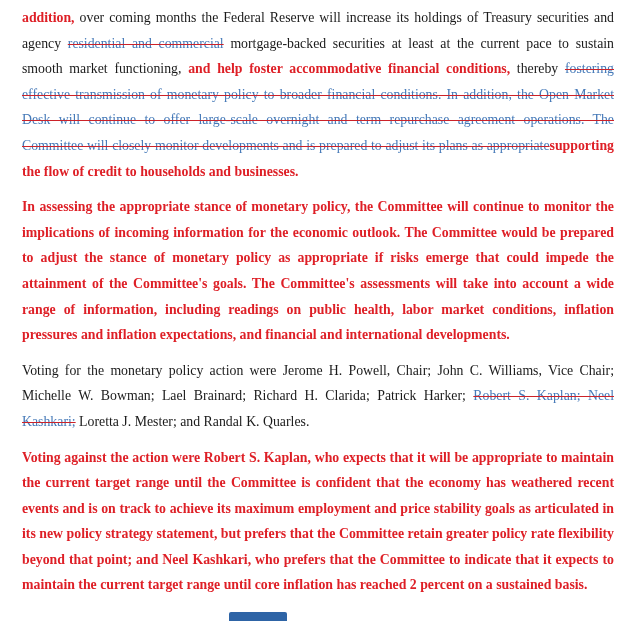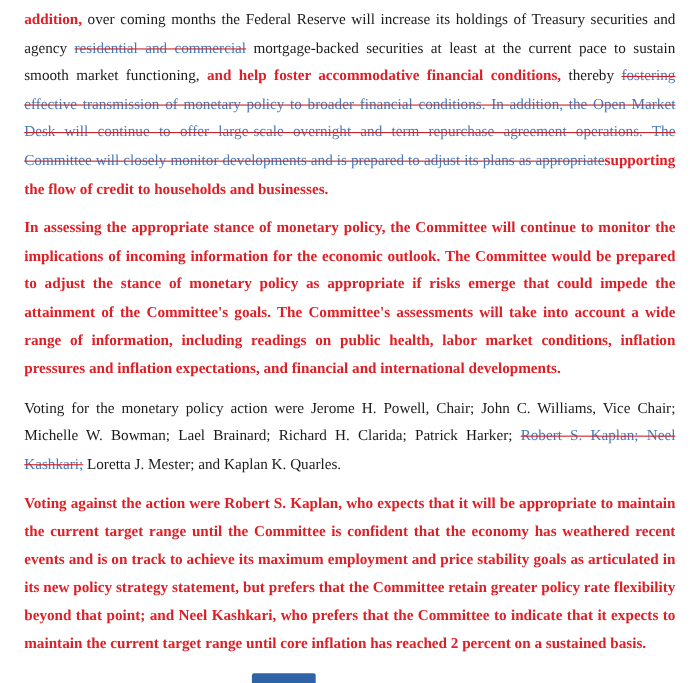--- a/index.html
+++ b/index.html
@@ -58,17 +58,17 @@
     background: var(--partial-button);
     border-radius: 2px 2px 0 0;
   }
 </style>
 </head>
 <body>
 
 <div class="doc">
     <p class="para"><span class="seg seg-addition">addition,</span><span class="seg seg-normal"> over coming months the Federal Reserve will increase its holdings of Treasury securities and agency </span><span class="seg seg-deletion">residential and commercial</span><span class="seg seg-normal"> mortgage-backed securities at least at the current pace to sustain smooth market functioning, </span><span class="seg seg-addition">and help foster accommodative financial conditions,</span><span class="seg seg-normal"> thereby </span><span class="seg seg-deletion">fostering effective transmission of monetary policy to broader financial conditions. In addition, the Open Market Desk will continue to offer large-scale overnight and term repurchase agreement operations. The Committee will closely monitor developments and is prepared to adjust its plans as appropriate</span><span class="seg seg-addition">supporting the flow of credit to households and businesses.</span></p>
     <p class="para"><span class="seg seg-addition">In assessing the appropriate stance of monetary policy, the Committee will continue to monitor the implications of incoming information for the economic outlook. The Committee would be prepared to adjust the stance of monetary policy as appropriate if risks emerge that could impede the attainment of the Committee's goals. The Committee's assessments will take into account a wide range of information, including readings on public health, labor market conditions, inflation pressures and inflation expectations, and financial and international developments.</span></p>
-    <p class="para"><span class="seg seg-normal">Voting for the monetary policy action were Jerome H. Powell, Chair; John C. Williams, Vice Chair; Michelle W. Bowman; Lael Brainard; Richard H. Clarida; Patrick Harker; </span><span class="seg seg-deletion">Robert S. Kaplan; Neel Kashkari;</span><span class="seg seg-normal"> Loretta J. Mester; and Kaplan K. Quarles.</span></p>
+    <p class="para"><span class="seg seg-normal">Voting for the monetary policy action were Jerome H. Powell, Chair; John C. Williams, Vice Chair; Michelle W. Bowman; Lael Brainard; Richard H. Clarida; Patrick Harker; </span><span class="seg seg-deletion">Robert S. Kaplan; Neel Kashkari;</span><span class="seg seg-normal"> Loretta J. Mester; and Randal K. Quarles.</span></p>
     <p class="para"><span class="seg seg-addition">Voting against the action were Robert S. Kaplan, who expects that it will be appropriate to maintain the current target range until the Committee is confident that the economy has weathered recent events and is on track to achieve its maximum employment and price stability goals as articulated in its new policy strategy statement, but prefers that the Committee retain greater policy rate flexibility beyond that point; and Neel Kashkari, who prefers that the Committee to indicate that it expects to maintain the current target range until core inflation has reached 2 percent on a sustained basis.</span></p>
   </div>
 
 <div class="partial-btn" style="background: rgb(46, 100, 166);"></div>
 
 </body></html>

